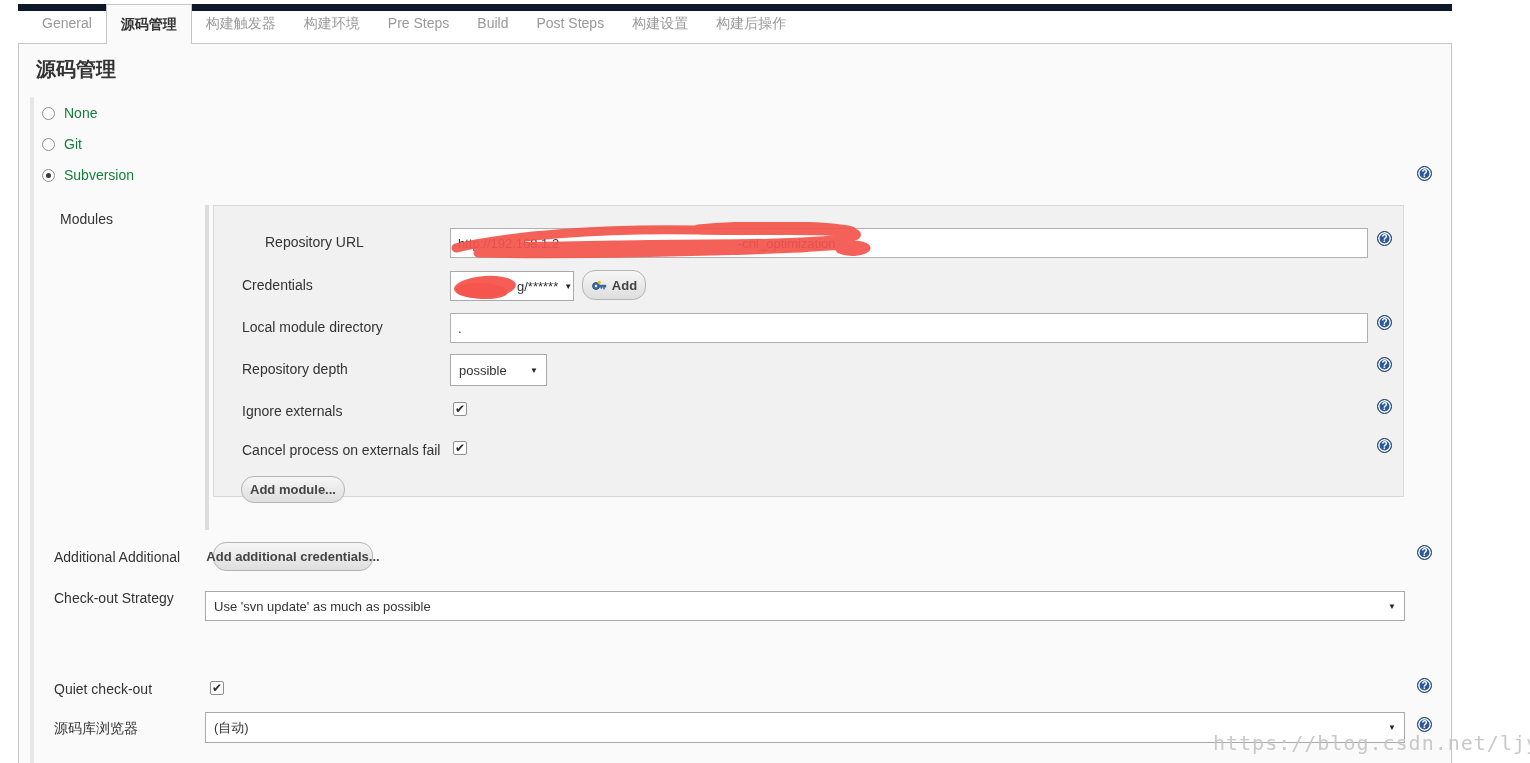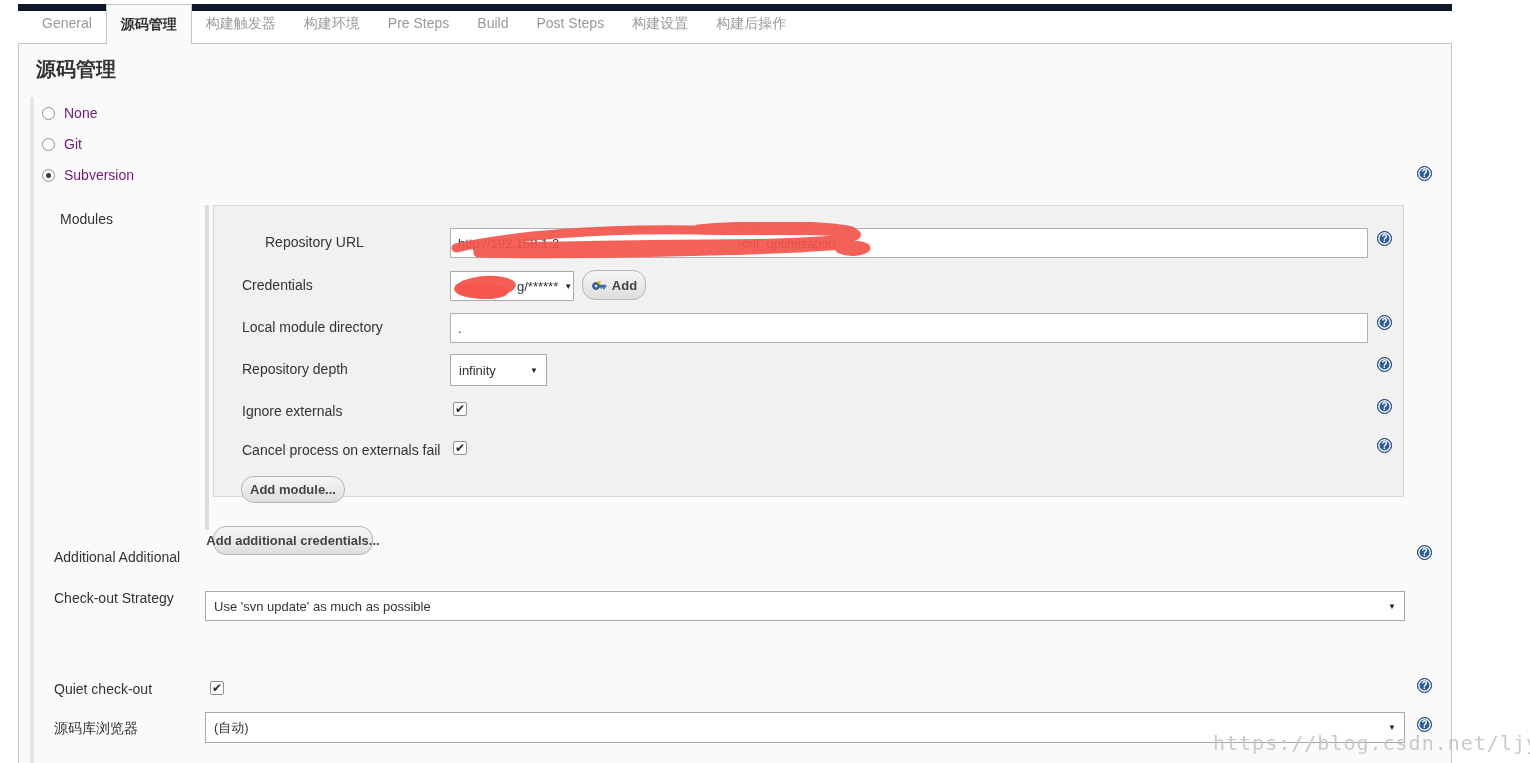--- a/index.html
+++ b/index.html
@@ -25,21 +25,21 @@
 
   .section-bar { position:absolute; left:30px; top:97px; width:4px; height:666px; background:#e7e7e7; }
   .repeat-bar  { position:absolute; left:205px; top:205px; width:4px; height:325px; background:#dcdcdc; }
 
   
   .radio-row { position:absolute; left:42px; height:20px; display:flex; align-items:center; gap:9px; }
   .radio { width:13px; height:13px; border:1px solid #8f8f8f; border-radius:50%;
            background:#fdfdfd; position:relative; flex:none; }
   .radio.sel::after { content:""; position:absolute; left:3px; top:3px; width:5px; height:5px;
                       border-radius:50%; background:#3a3a3a; }
-  .radio-label { font-size:14px; color:#701a75; }
+  .radio-label { font-size:14px; color:#15803d; }
 
   
   .panel { position:absolute; left:213px; top:205px; width:1191px; height:292px;
            background:var(--panel-bg,#f1f1f1); border:1px solid #d9d9d9; }
   .flabel { position:absolute; font-size:14px; color:#333; white-space:nowrap; }
 
   .tinput { position:absolute; background:#fff; border:1px solid #b0b0b0; font-size:13px;
             color:#333; display:flex; align-items:center; padding:0 7px; }
   .tselect { position:absolute; background:#fff; border:1px solid #a9a9a9; font-size:13px;
              color:#333; display:flex; align-items:center; padding:0 8px; cursor:pointer; }
@@ -157,21 +157,21 @@
   <div class="flabel" style="left:242px; top:319px;">Local module directory</div>
   <div class="tinput" style="left:450px; top:313px; width:918px; height:30px;">
     <span>.</span>
   </div>
   <div class="help" style="left:1377px; top:315px;">
       <span>?</span>
     </div>
 
   <div class="flabel" style="left:242px; top:361px;">Repository depth</div>
   <div class="tselect" style="left:450px; top:354px; width:97px; height:32px;">
-    <span>infinity</span>
+    <span>possible</span>
     <span class="arrow">▼</span>
   </div>
   <div class="help" style="left:1377px; top:357px;">
       <span>?</span>
     </div>
 
   <div class="flabel" style="left:242px; top:403px;">Ignore externals</div>
   <div class="cbox" style="left:453px; top:402px;">
       <span>✔</span>
     </div>
@@ -185,21 +185,21 @@
     </div>
   <div class="help" style="left:1377px; top:438px;">
       <span>?</span>
     </div>
 
   <div class="btn" style="left:213px; top:476px; width:104px; height:27px;margin-left:28px;">
     <span>Add module...</span>
   </div>
 
   <div class="flabel" style="left:54px; top:549px;">Additional Additional</div>
-  <div class="btn" style="left:213px; top:526px; width:160px; height:29px;">
+  <div class="btn" style="left:213px; top:542px; width:160px; height:29px;">
     <span>Add additional credentials...</span>
   </div>
   <div class="help" style="left:1417px; top:545px;">
       <span>?</span>
     </div>
 
   <div class="flabel" style="left:54px; top:590px;">Check-out Strategy</div>
   <div class="tselect" style="left:205px; top:583px; width:1200px; height:30px;margin-top:8px;">
     <span>Use 'svn update' as much as possible</span>
     <span class="arrow">▼</span>

